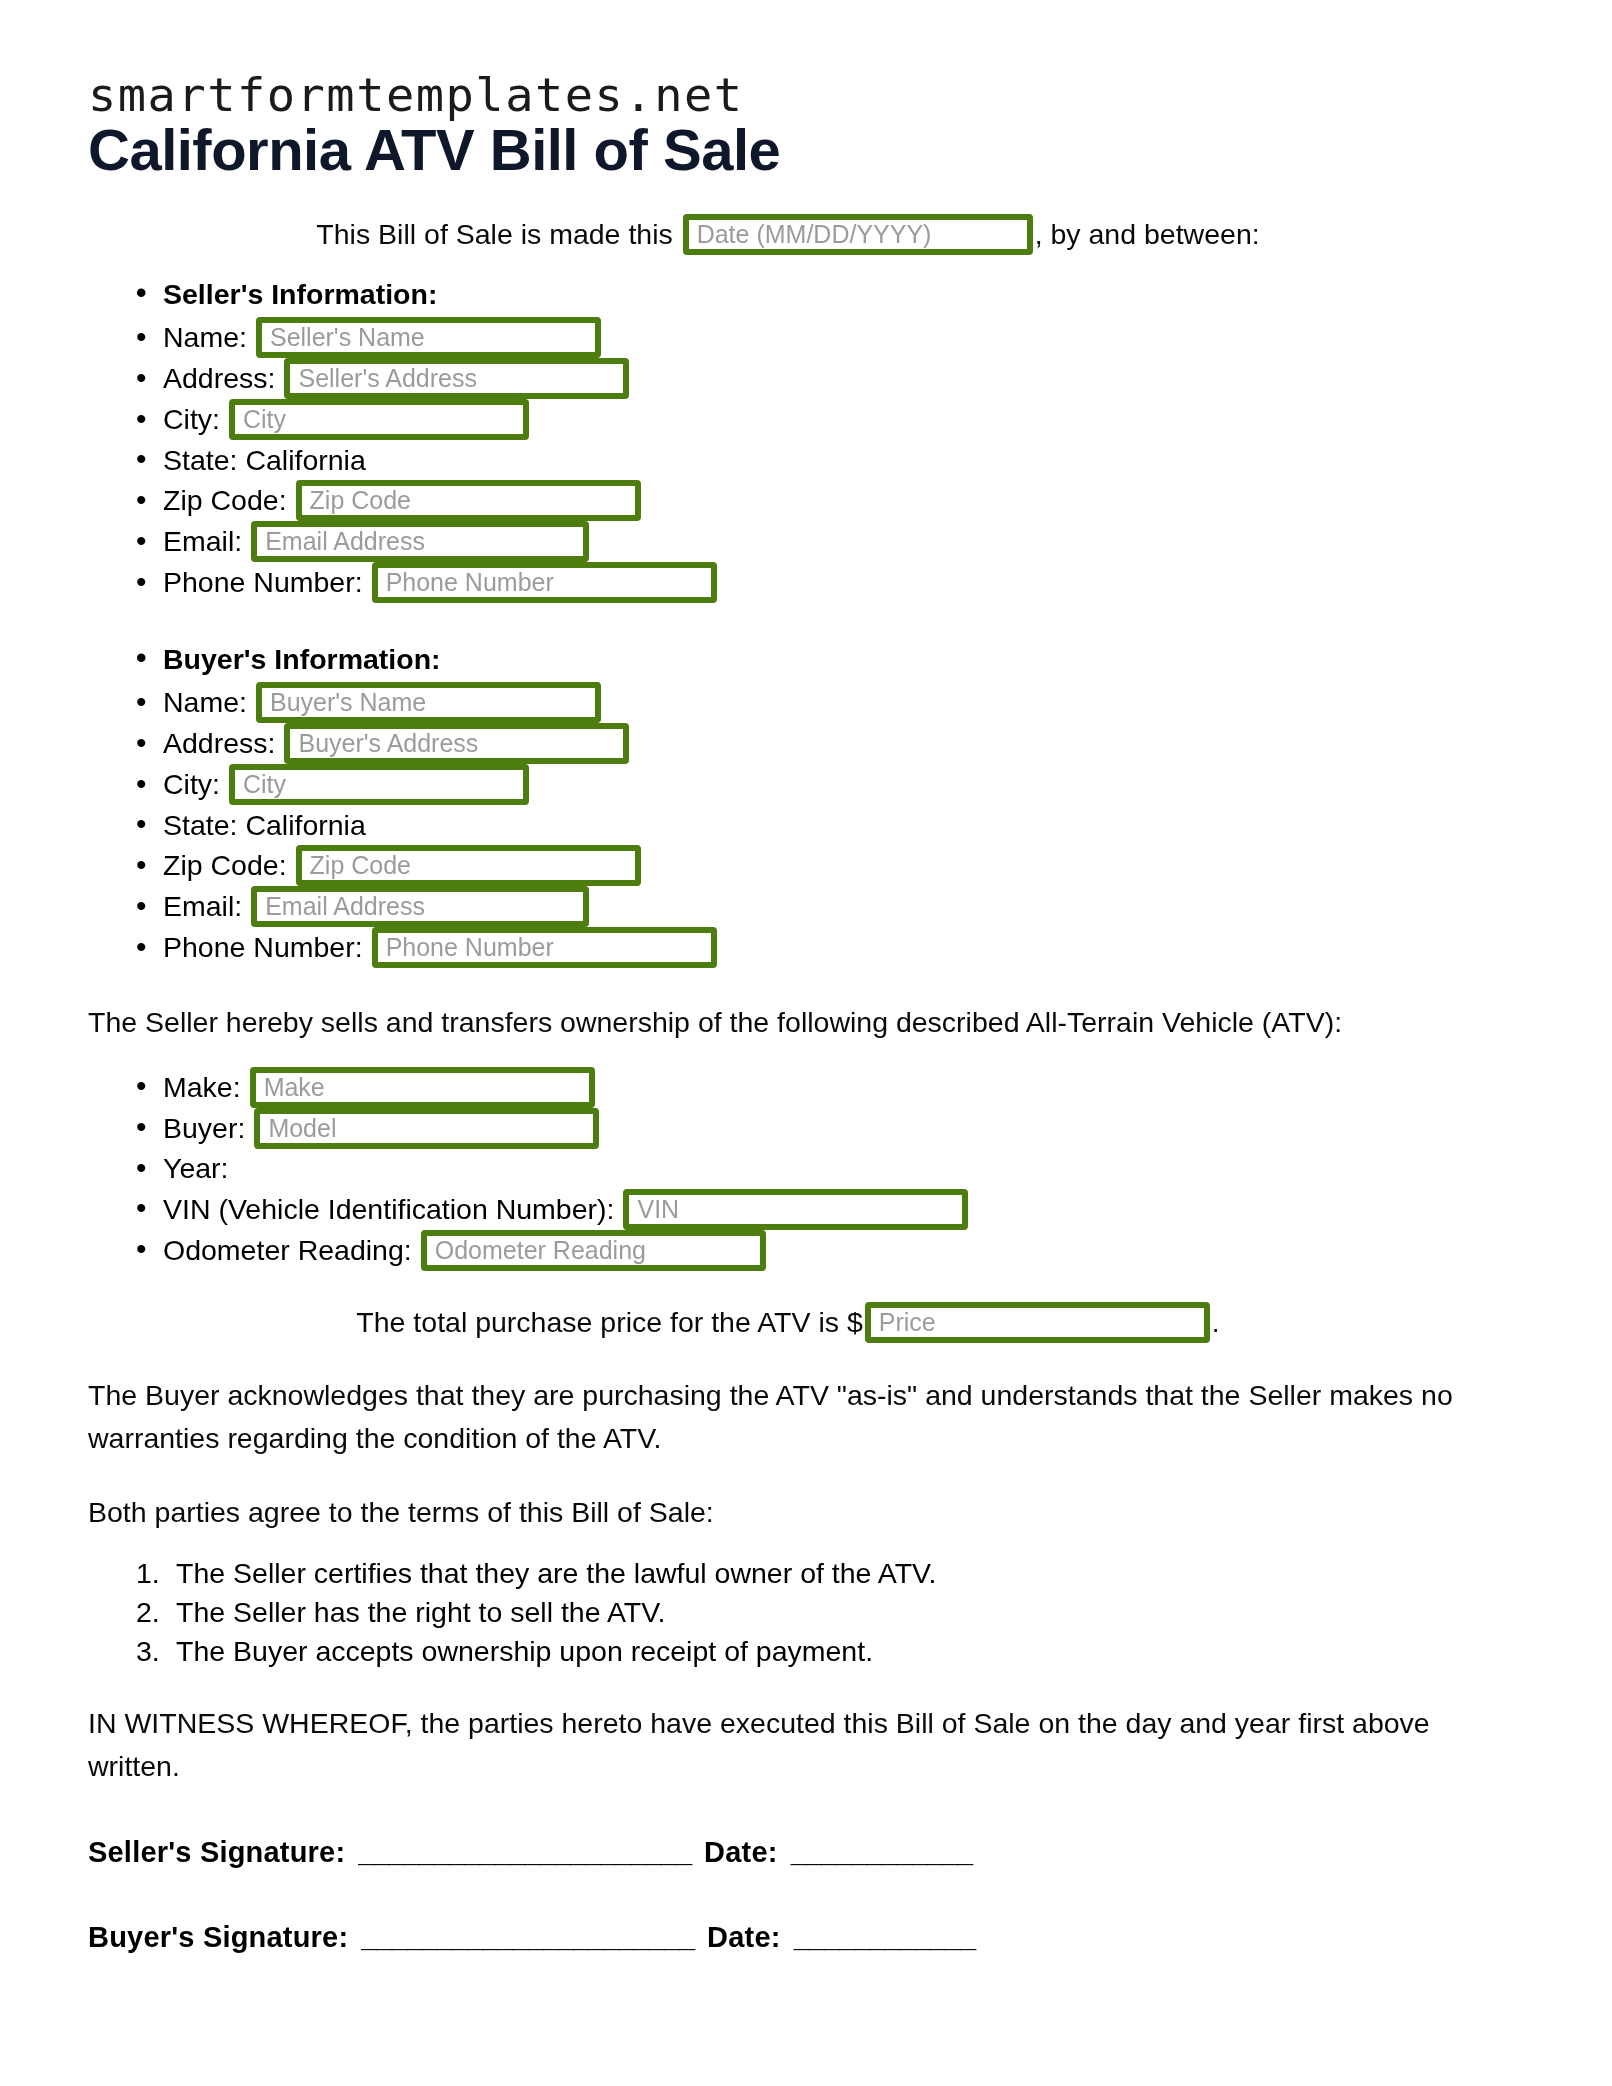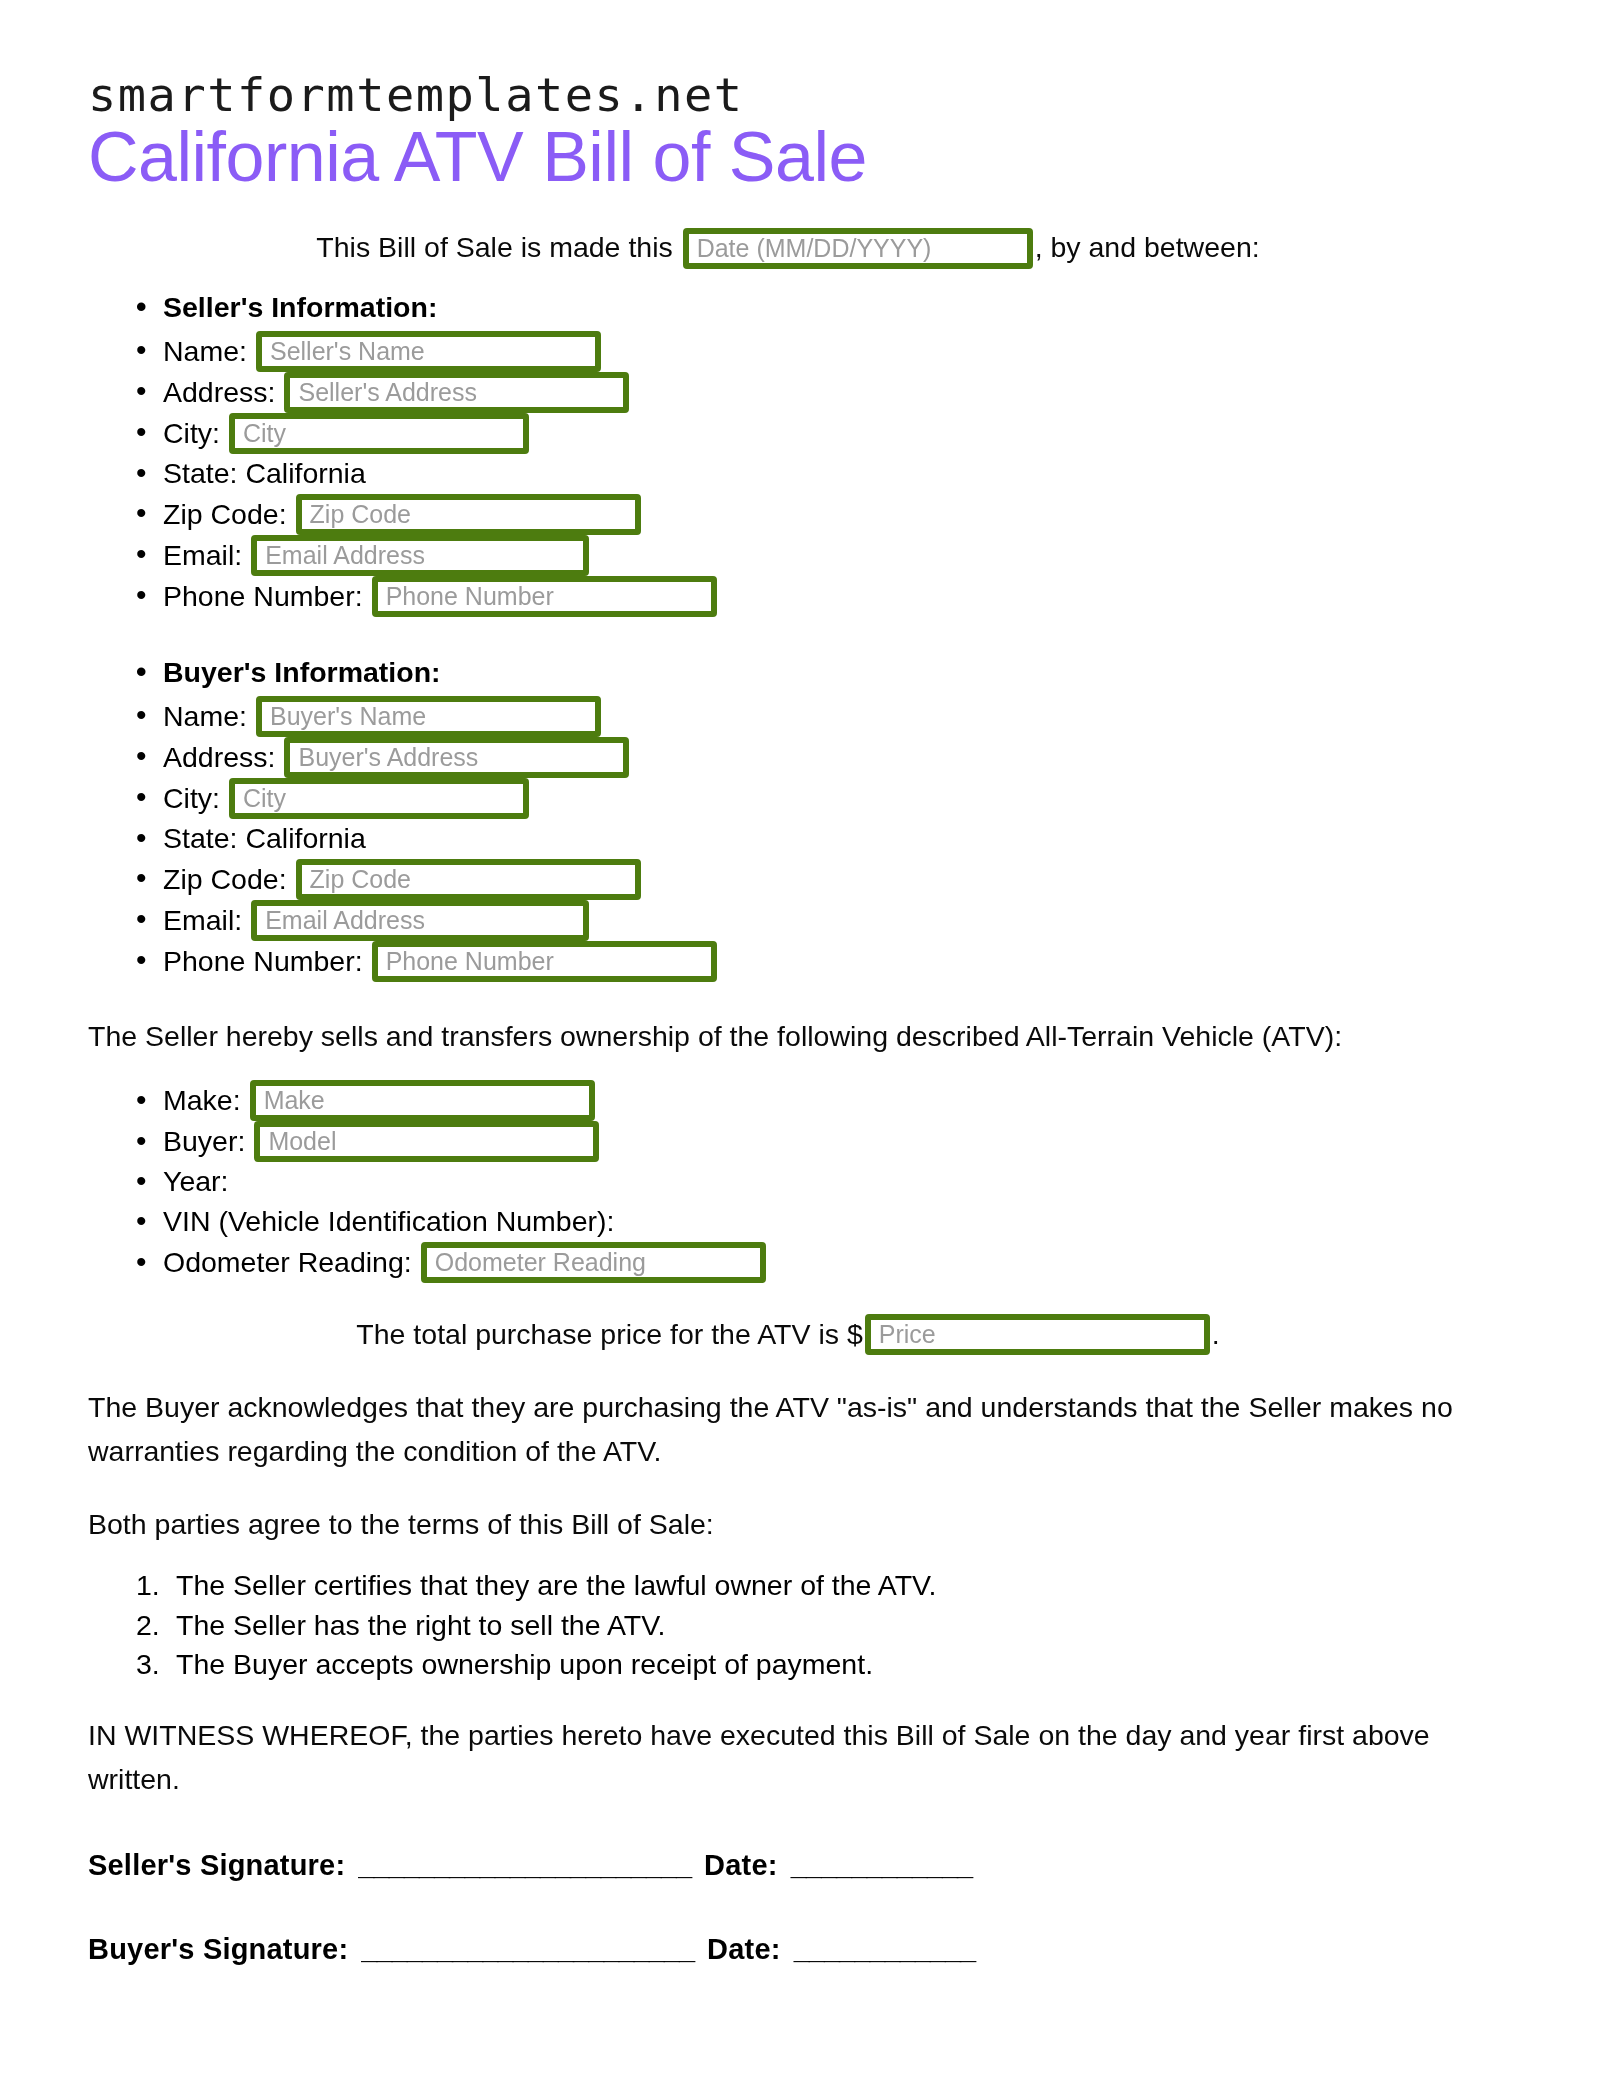--- a/index.html
+++ b/index.html
@@ -34,27 +34,27 @@
   }
   .watermark {
     font-family: "DejaVu Sans Mono", "Liberation Mono", monospace;
     font-size: 47px;
     letter-spacing: 1.5px;
     color: #1b1b1b;
     line-height: 1;
     white-space: nowrap;
   }
   h1.doc-title {
-    font-size: 70px;
-    font-weight: normal;
+    font-size: 58px;
+    font-weight: bold;
     letter-spacing: -0.5px;
     margin: 0;
     padding: 0;
     line-height: 1.12;
-    color: #8b5cf6;
+    color: #0f172a;
   }
 
   
   p.para {
     font-size: 28.5px;
     line-height: 1.52;
     margin: 30px 0 0 0;
     color: #0a0a0a;
     max-width: 1400px;
   }
@@ -264,20 +264,21 @@
     </li>
     <li>
       <span class="lbl">Buyer:</span>
       <input class="field w-model" type="text" placeholder="Model" style="">
     </li>
     <li>
       <span class="lbl">Year:</span>
     </li>
     <li>
       <span class="lbl">VIN (Vehicle Identification Number):</span>
+      <input class="field w-vin" type="text" placeholder="VIN" style="">
     </li>
     <li>
       <span class="lbl">Odometer Reading:</span>
       <input class="field w-odo" type="text" placeholder="Odometer Reading" style="">
     </li>
   </ul>
 
   <p class="para inline-line">
     <span class="txt">The total purchase price for the ATV is $</span>
       <input class="field w-price" type="text" placeholder="Price" style="">

